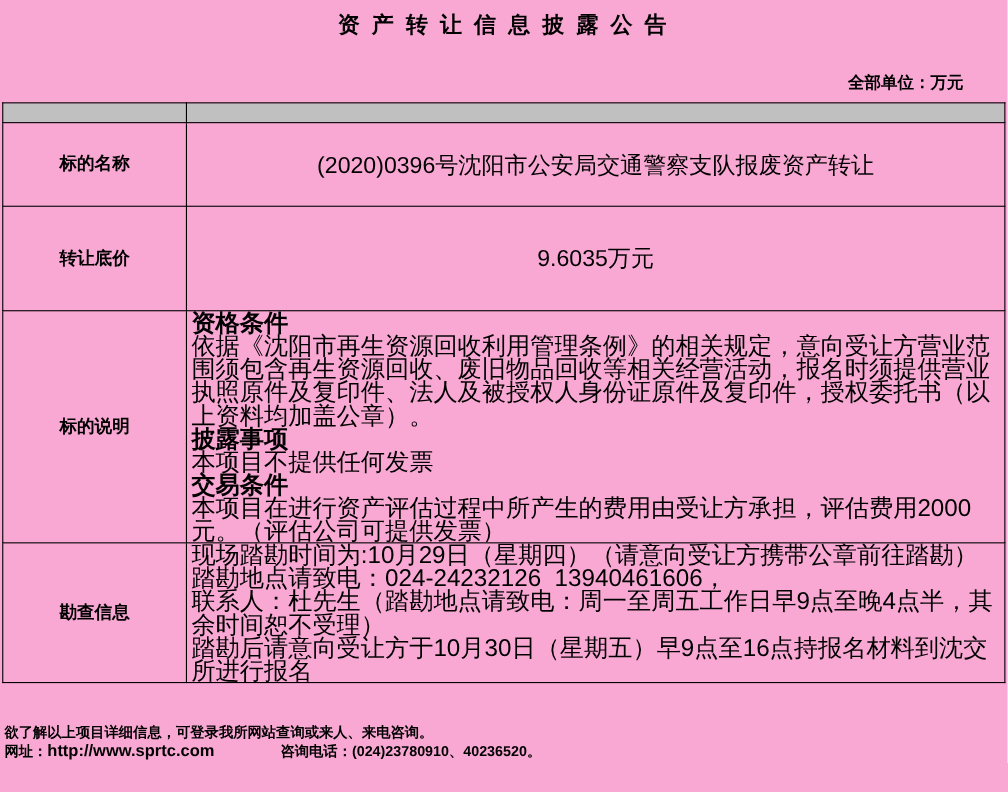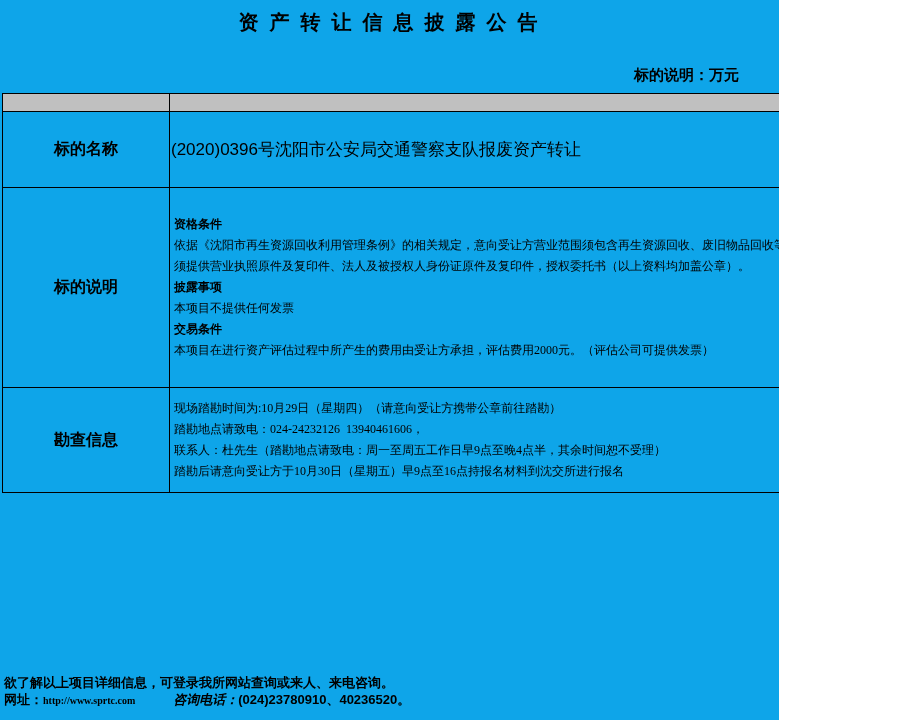--- a/index.html
+++ b/index.html
@@ -1,21 +1,21 @@
 <!DOCTYPE html>
 <html><head>
 <meta charset="utf-8">
 <style>
   html, body { margin: 0; padding: 0; background: #ffffff; }
   body {
     width: 916px; height: 720px;
     color: #000;
     font-family: "Liberation Sans", sans-serif;
   }
-  .page { position: relative; width: 759px; height: 720px; overflow: hidden; background: #0ea5e9; padding-left: 20px; }
+  .page { position: relative; width: 916px; height: 720px; overflow: hidden; background: #f9a8d4; }
 
   .doc-title {
     position: absolute; top: 9px; left: 0; width: 100%;
     text-align: center;
     font-family: "Liberation Serif", serif;
     font-weight: bold;
     font-size: 20px;
     letter-spacing: 3px;
     white-space: pre;
   }
@@ -36,70 +36,74 @@
 
   tr.header-row td { height: 17px; padding: 0; }
 
   td.label-cell {
     text-align: center;
     vertical-align: middle;
     font-weight: bold;
     font-size: 16px;
   }
   td.value-cell {
+    text-align: center;
     vertical-align: middle;
-    font-size: 17px;
+    font-size: 21px;
   }
   td.text-cell {
     padding: 0 4px;
     vertical-align: middle;
-    font-size: 12px;
+    font-size: 22px;
     line-height: 21px;
-    font-family: Liberation Serif, serif;
   }
   .sec-heading { font-weight: bold; }
   .sec-body { word-break: break-all; line-break: anything; }
   .info-line { white-space: pre-wrap; }
 
   .footer {
-    position: absolute; left: 4px; top: 674px;
+    position: absolute; left: 4px; top: 657px;
     font-size: 13px; font-weight: bold; line-height: 17px;
   }
   .footer .url {
-    font-family: Liberation Serif, serif;
-    font-size: 10px;
+    font-family: Liberation Sans, sans-serif;
+    font-size: 15px;
   }
-  .footer .phone-part { margin-left: 38px; font-style: italic; }
+  .footer .phone-part { margin-left: 60px; }
 </style>
 </head>
 <body>
 
 <div class="page">
 
   <div class="doc-title">资 产 转 让 信 息 披 露 公 告</div>
 
-  <div class="unit-note">标的说明：万元</div>
+  <div class="unit-note">全部单位：万元</div>
 
   <table class="disclosure">
     <colgroup>
         <col class="c-label">
         <col>
       </colgroup>
 
     <tbody>
         <tr class="header-row">
       <td style="background:#c0c0c0"></td>
       <td style="background:#c0c0c0"></td>
     </tr>
 
     <tr>
       <td class="label-cell" style="height:73px">标的名称</td>
       <td class="value-cell">(2020)0396号沈阳市公安局交通警察支队报废资产转让</td>
     </tr>
 
+    <tr>
+      <td class="label-cell" style="height:92px">转让底价</td>
+      <td class="value-cell">9.6035万元</td>
+    </tr>
 
     <tr>
       <td class="label-cell" style="height:197px">标的说明</td>
       <td class="text-cell">
         <div class="sec-heading">资格条件</div>
         <div class="sec-body">依据《沈阳市再生资源回收利用管理条例》的相关规定，意向受让方营业范围须包含再生资源回收、废旧物品回收等相关经营活动，报名时须提供营业执照原件及复印件、法人及被授权人身份证原件及复印件，授权委托书（以上资料均加盖公章）。</div>
         <div class="sec-heading">披露事项</div>
         <div class="sec-body">本项目不提供任何发票</div>
         <div class="sec-heading">交易条件</div>
         <div class="sec-body">本项目在进行资产评估过程中所产生的费用由受让方承担，评估费用2000元。（评估公司可提供发票）</div>

